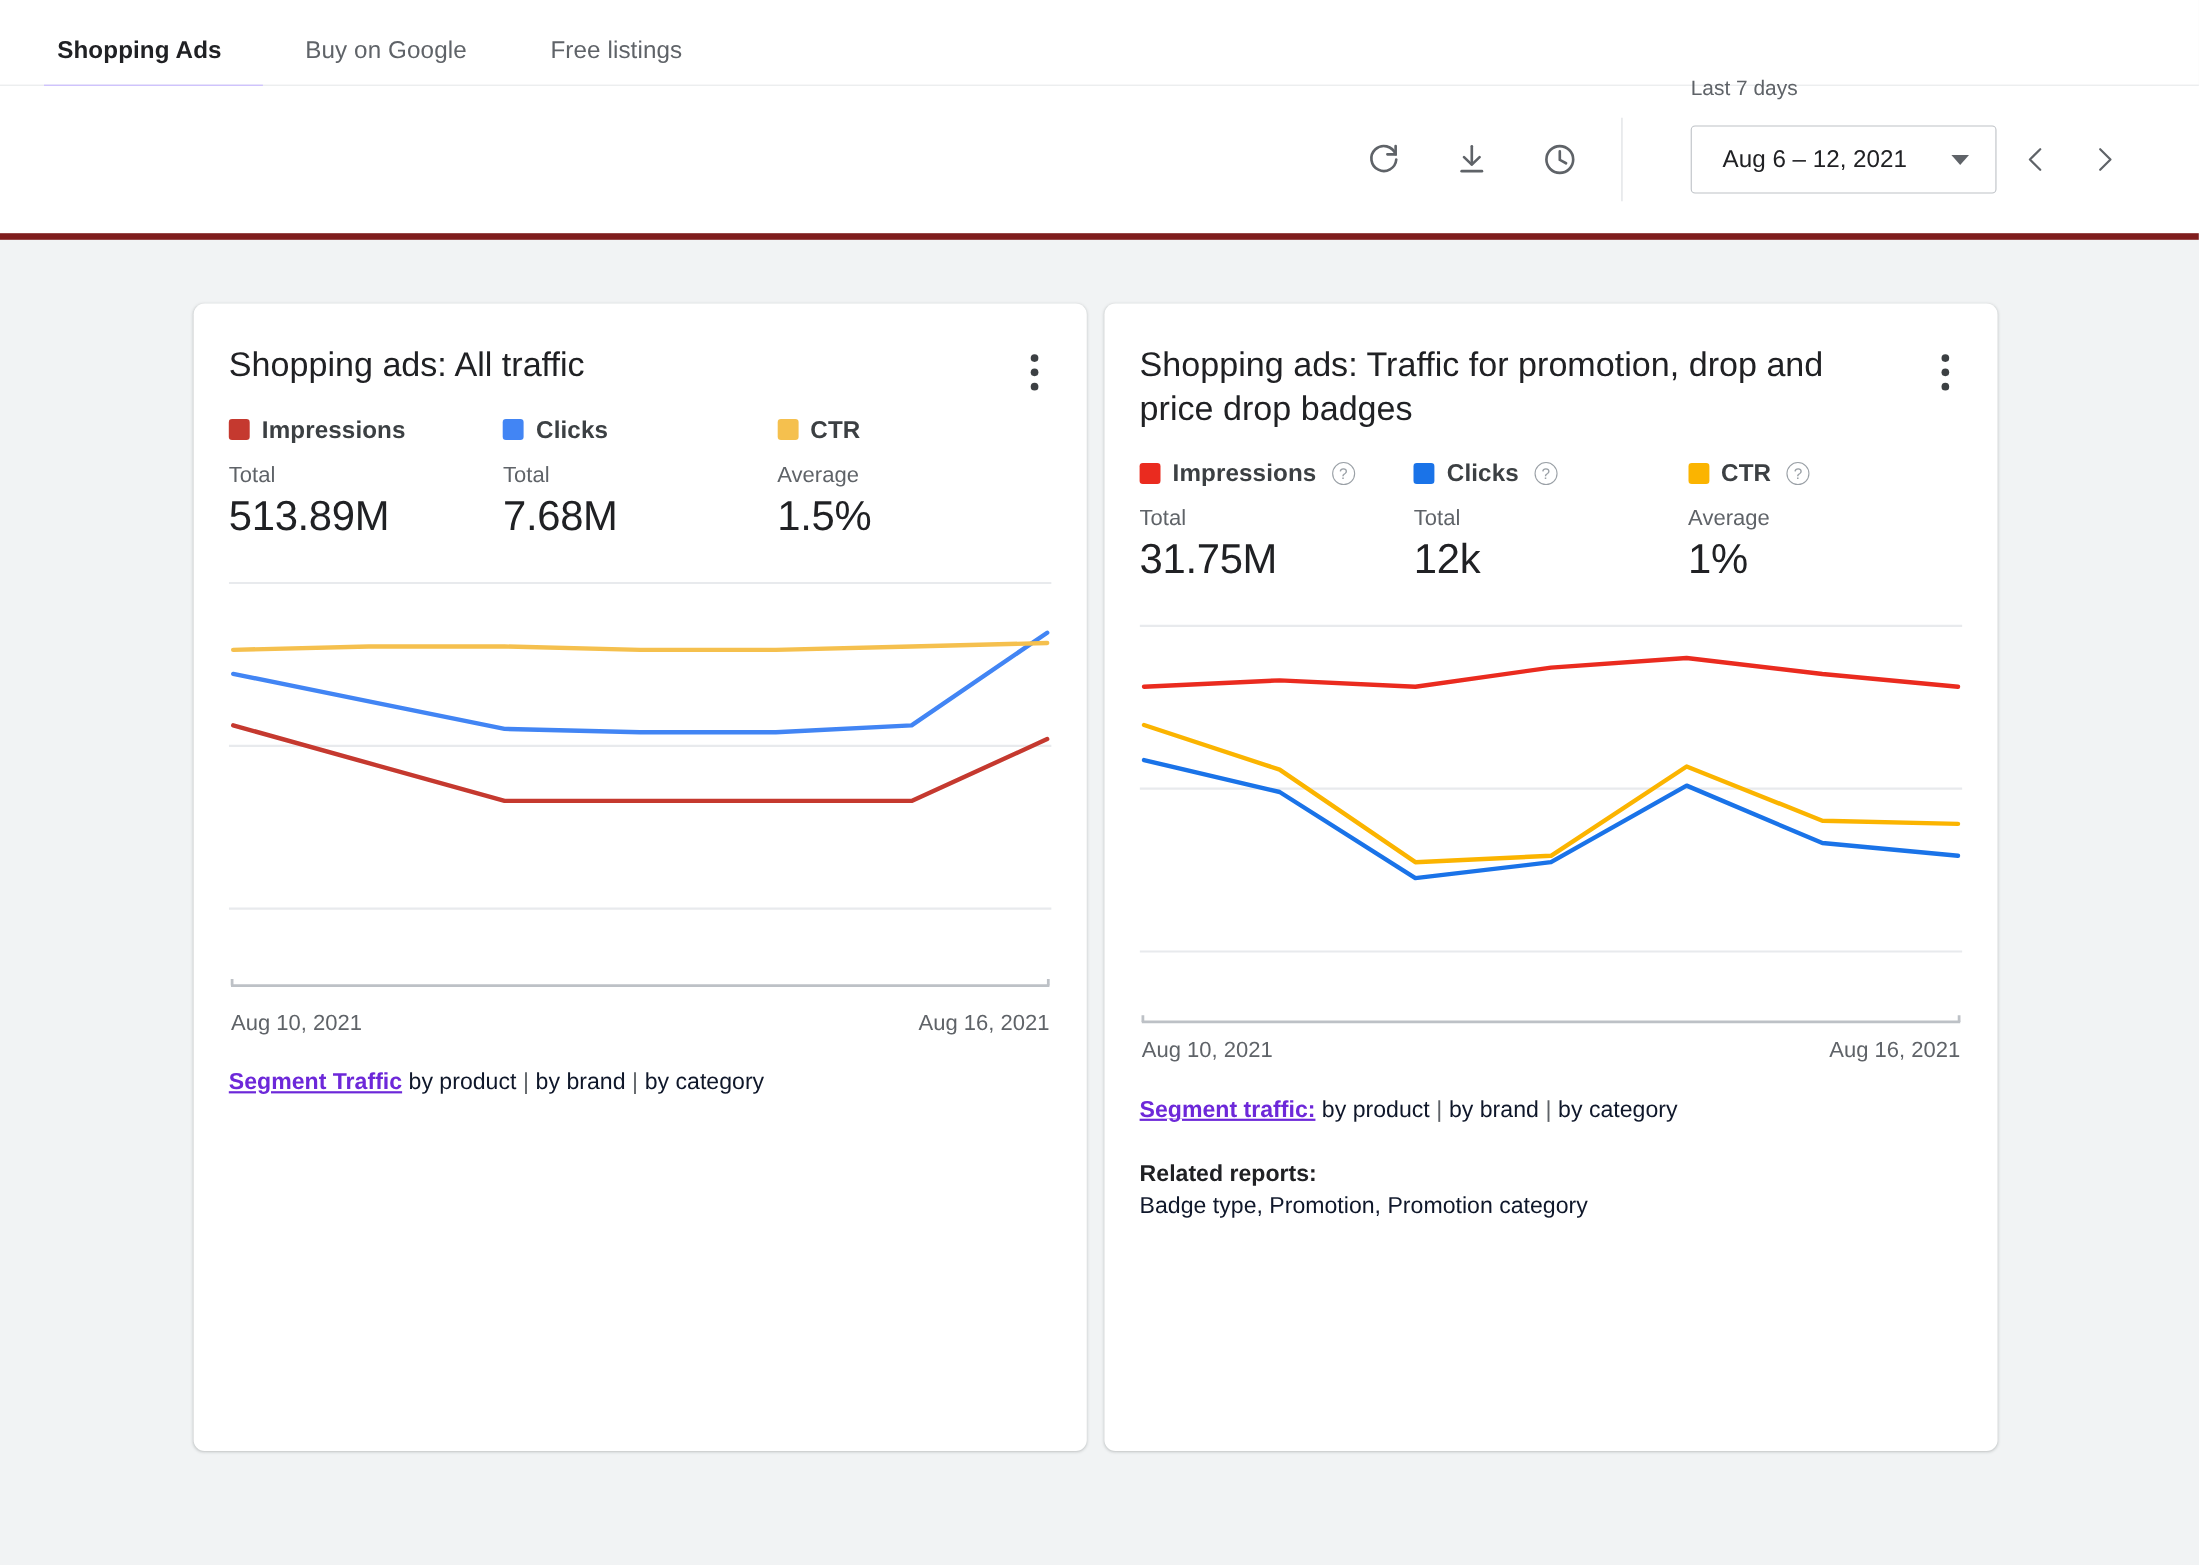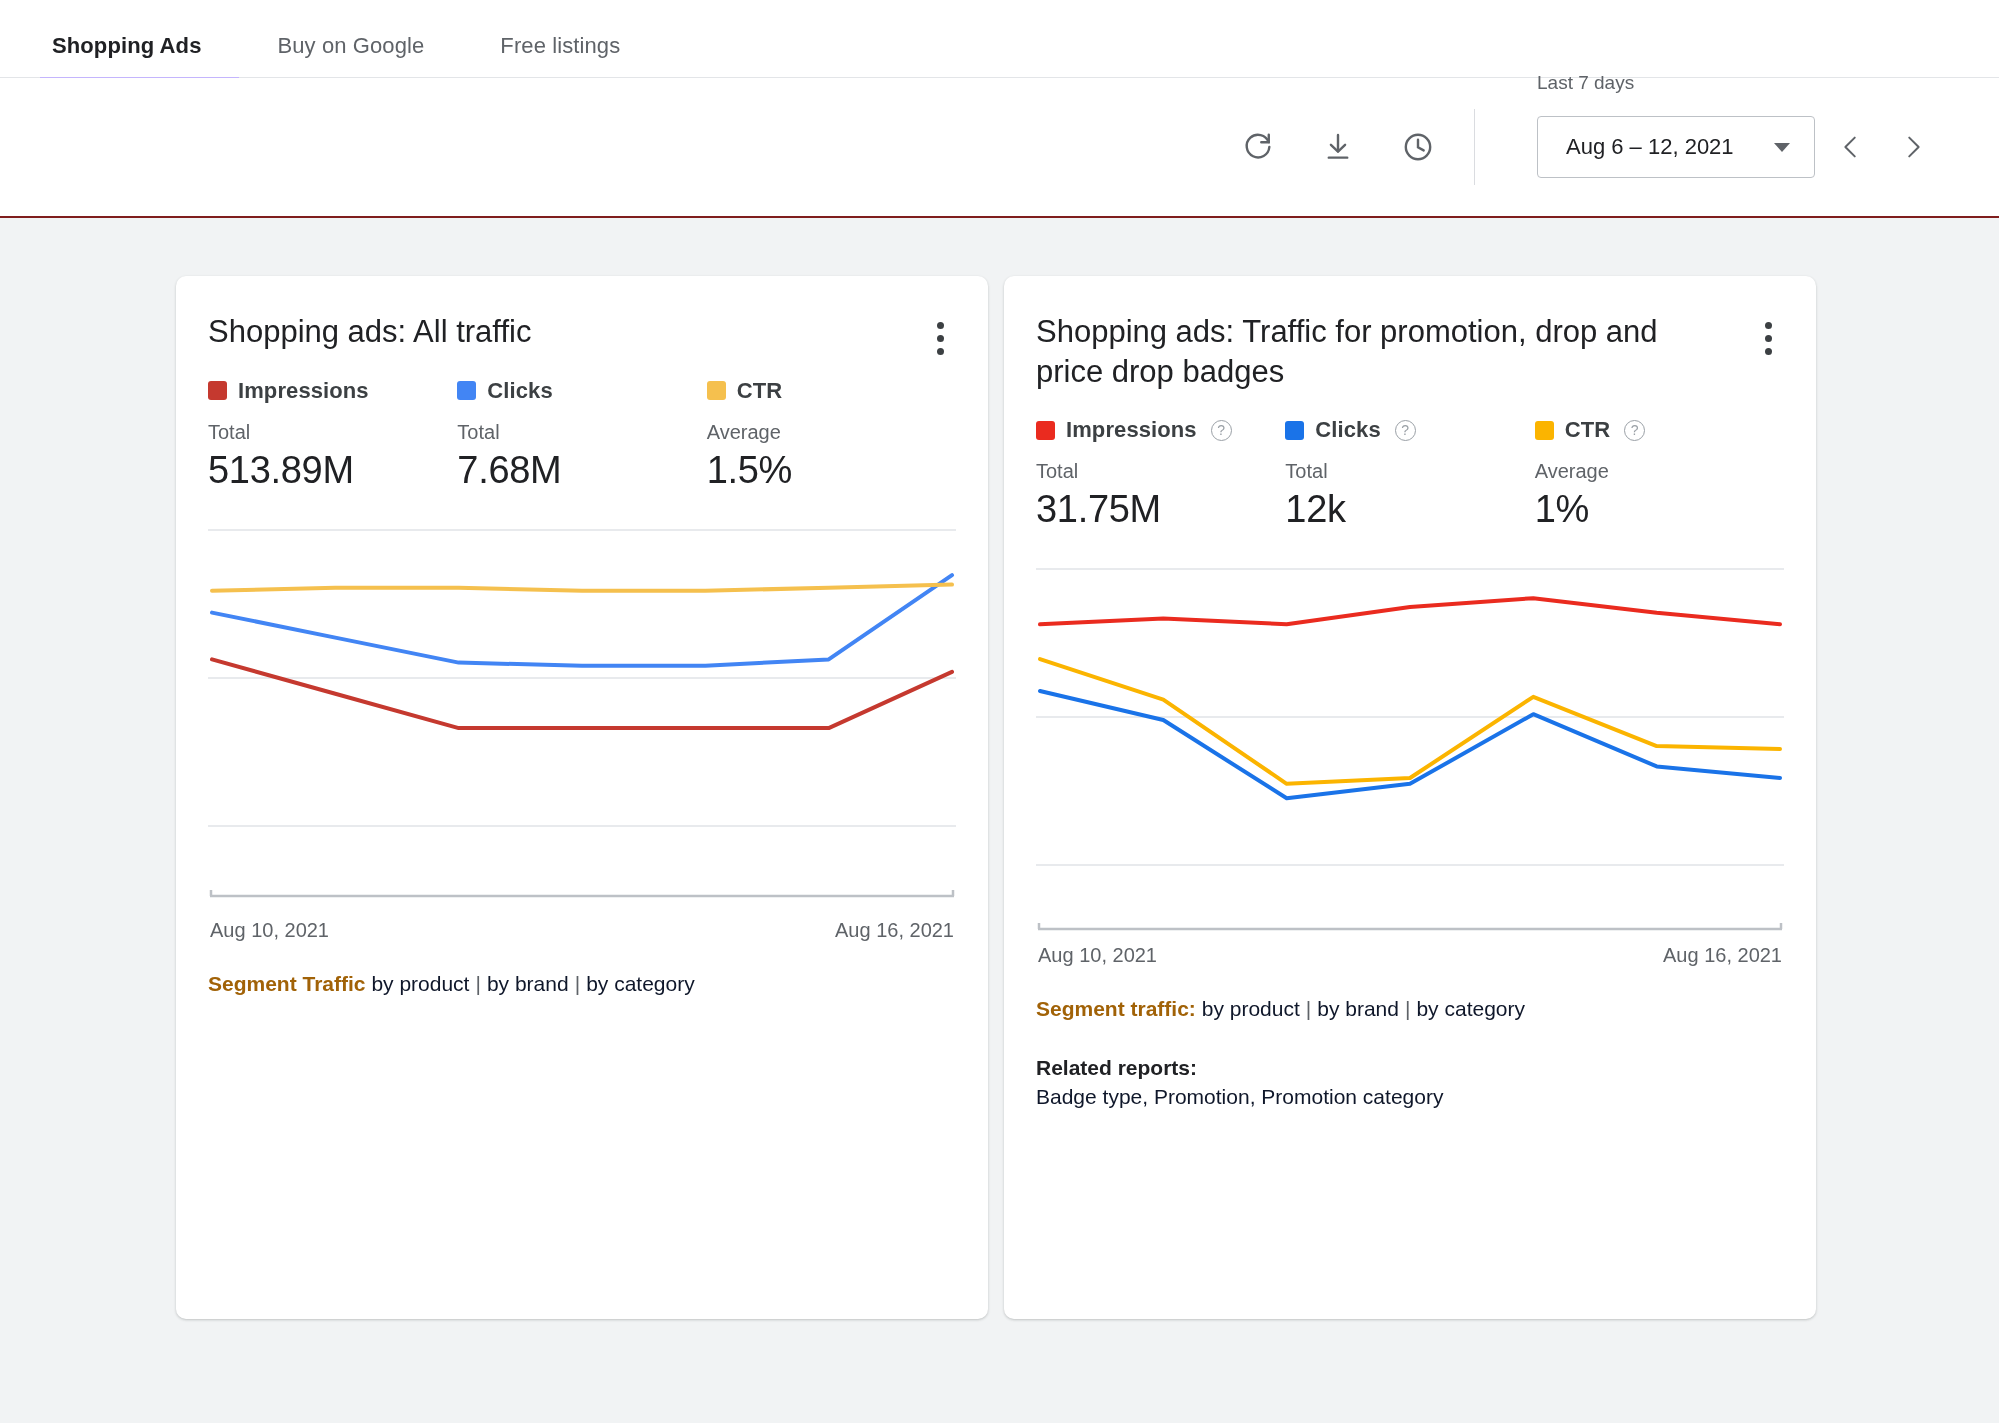--- a/index.html
+++ b/index.html
@@ -40,21 +40,21 @@
   .tab.active {
     color: #202124;
     font-weight: bold;
     border-bottom: 2px solid #c4b5fd;
     margin-bottom: -2px;
   }
 
   .toolbar {
     height: 140px;
     background: #fff;
-    border-bottom: 2px solid #7f1d1d;
+    border-bottom: 6px solid #7f1d1d;
     display: flex;
     align-items: center;
     justify-content: flex-end;
     padding-right: 60px;
     position: relative;
   }
   .tool-icons {
     display: flex;
     align-items: center;
     gap: 36px;
@@ -191,21 +191,21 @@
   .axis-dates {
     display: flex;
     justify-content: space-between;
     font-size: 20px;
     color: #5f6368;
     margin-top: 7px;
     padding: 0 2px;
   }
 
   .footer-links { margin-top: 26px; font-size: 21px; line-height: 1.55; }
-  .footer-label { font-weight: bold; color: #a16207; }
+  .footer-label { font-weight: bold; color: #6d28d9; text-decoration: underline; }
   .lnk { color: #0f172a; cursor: pointer; }
   .sep { color: #5f6368; padding: 0 6px; }
   .related-head { font-weight: bold; color: #202124; margin-top: 30px; font-size: 21px; }
   .related-links { font-size: 21px; margin-top: 5px; }
 </style>
 </head>
 <body>
 
 <div class="topbar">
 

